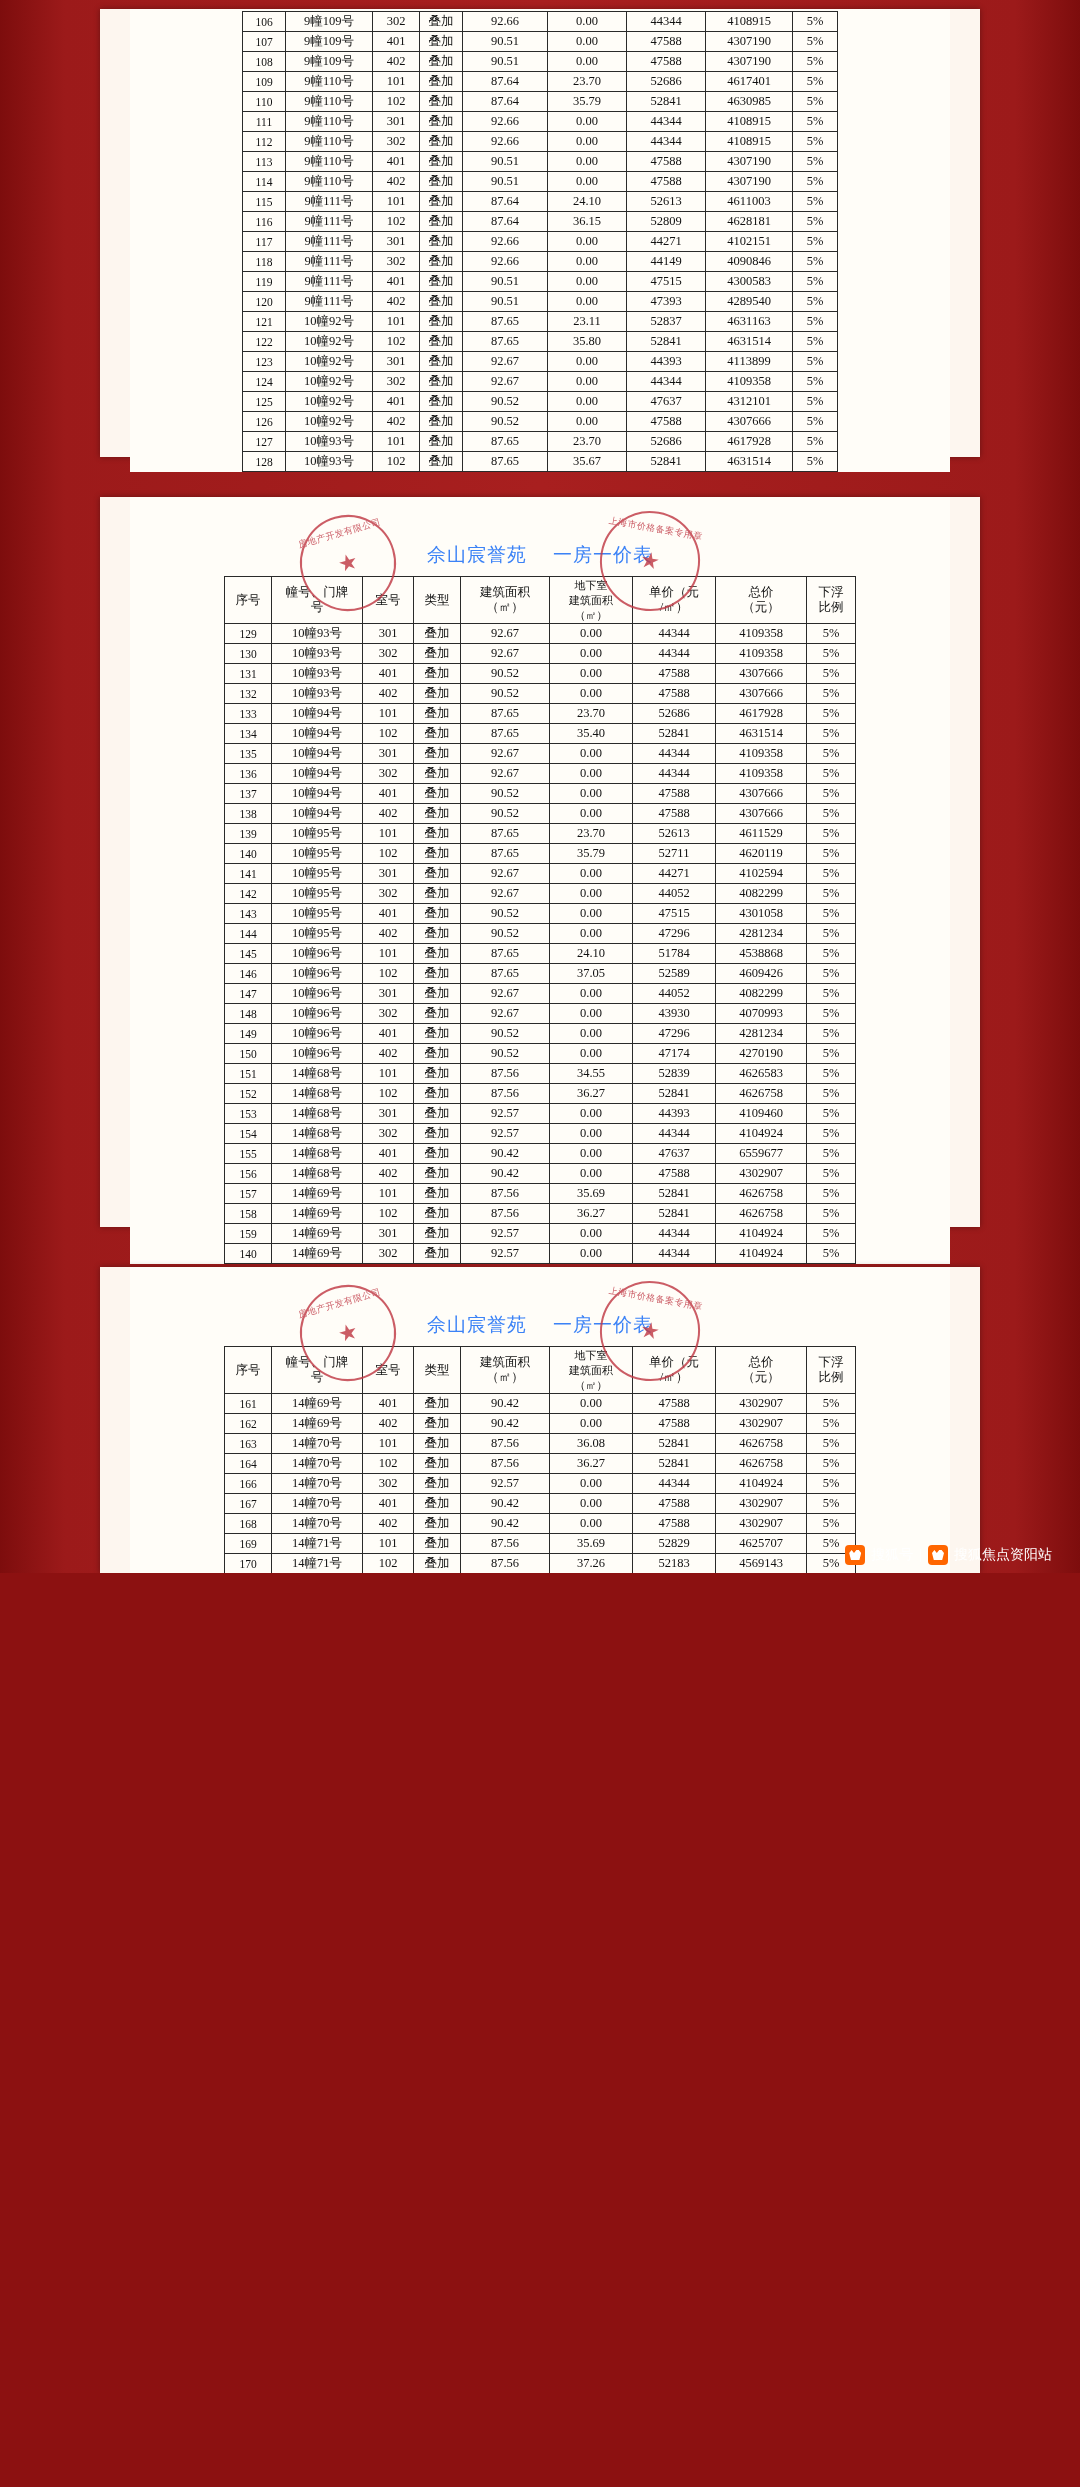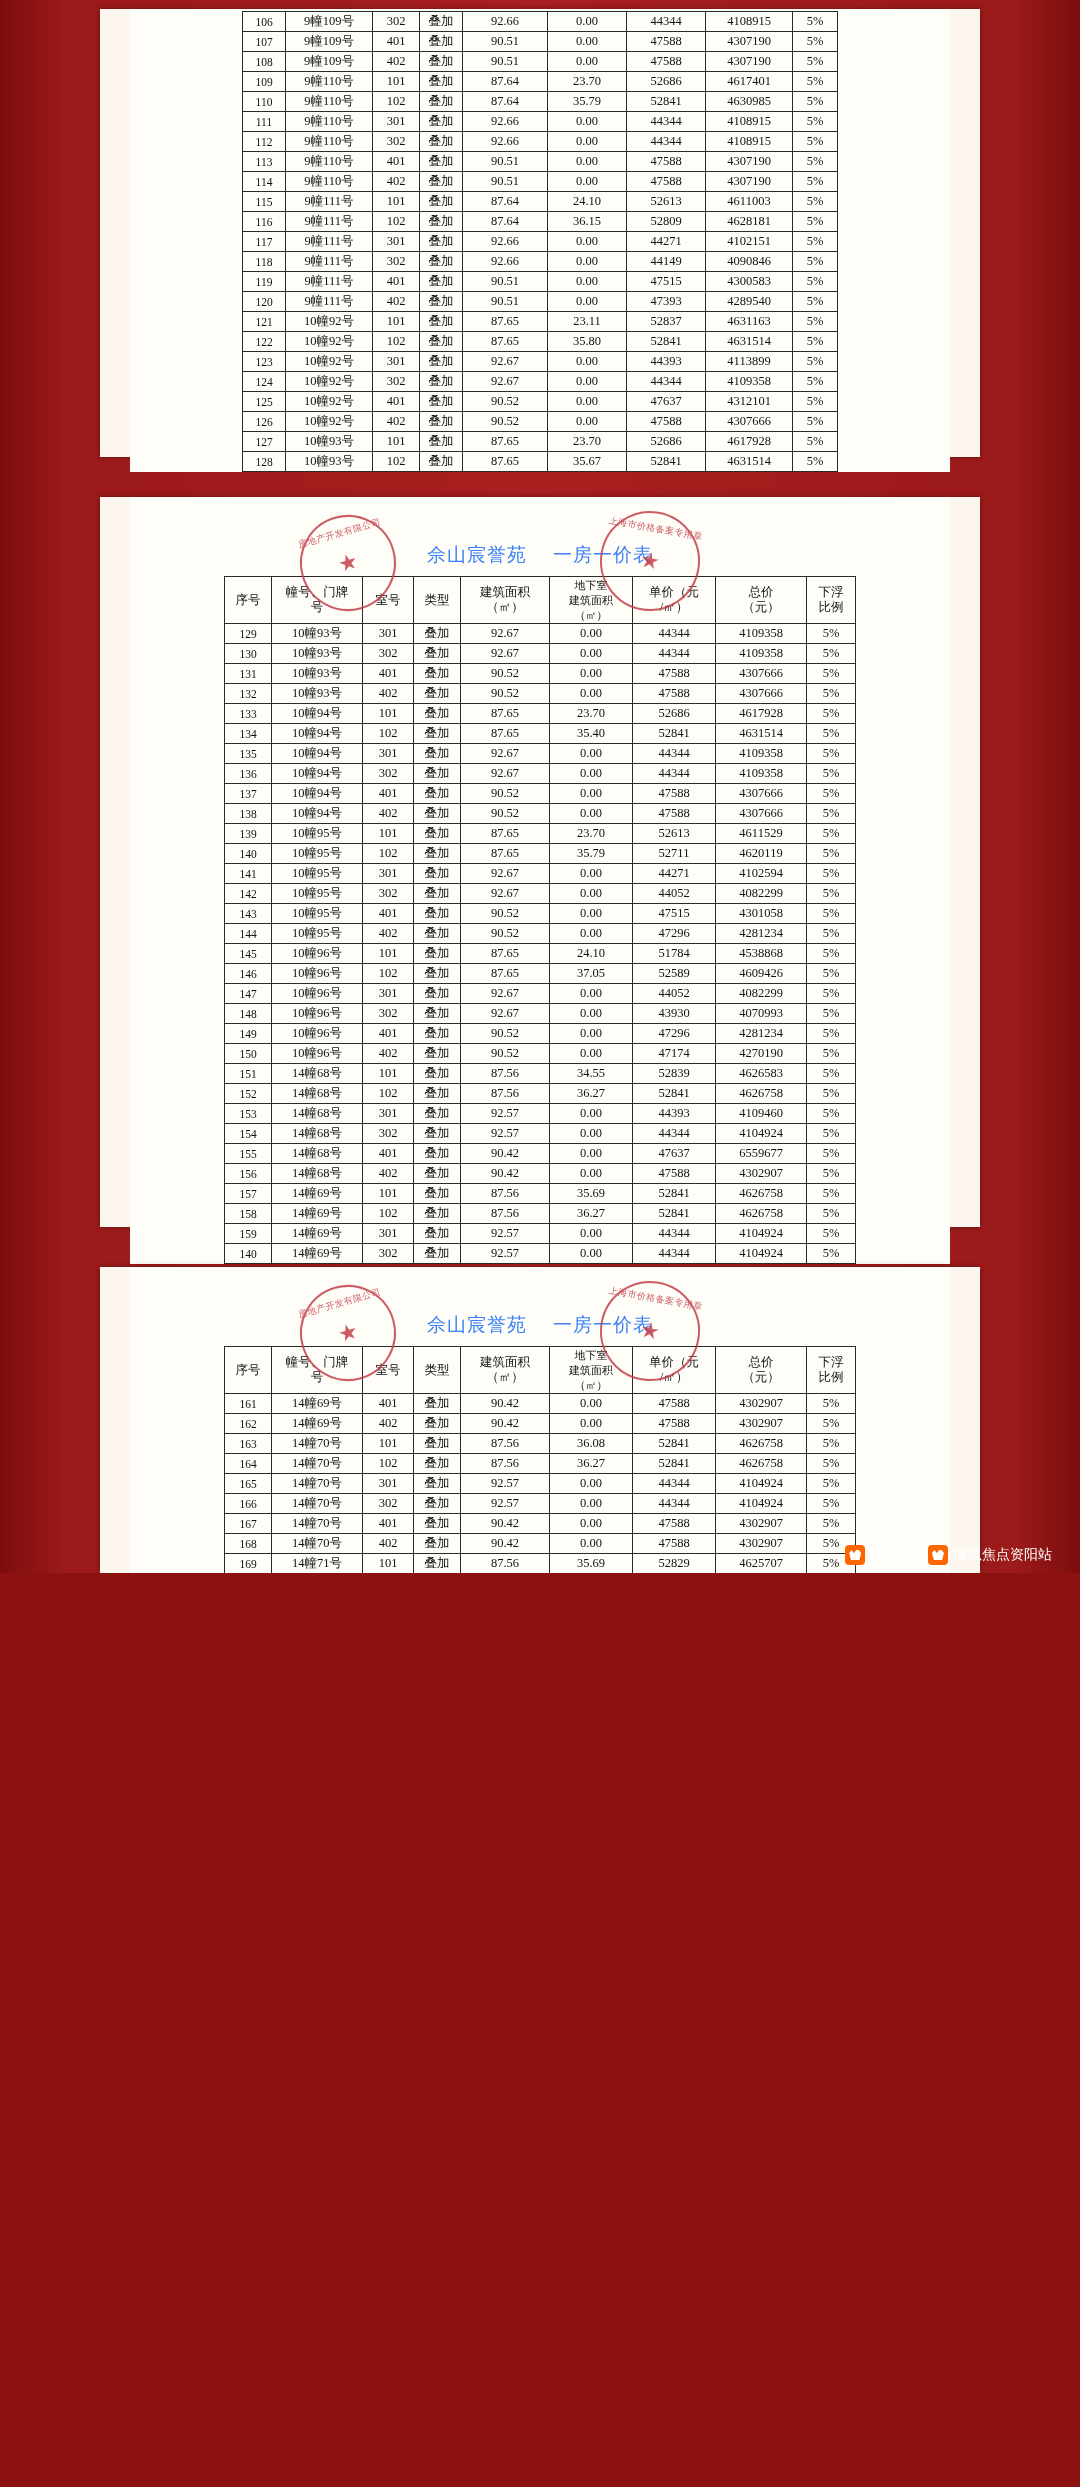--- a/index.html
+++ b/index.html
@@ -890,31 +890,20 @@
               <td class="bld">14幢70号</td>
               <td class="room">102</td>
               <td class="type">叠加</td>
               <td class="area">87.56</td>
               <td class="uarea">36.27</td>
               <td class="unit">52841</td>
               <td class="total">4626758</td>
               <td class="rate">5%</td>
             </tr>
             <tr>
-              <td class="idx">165</td>
-              <td class="bld">14幢70号</td>
-              <td class="room">301</td>
-              <td class="type">叠加</td>
-              <td class="area">92.57</td>
-              <td class="uarea">0.00</td>
-              <td class="unit">44344</td>
-              <td class="total">4104924</td>
-              <td class="rate">5%</td>
-            </tr>
-            <tr>
               <td class="idx">166</td>
               <td class="bld">14幢70号</td>
               <td class="room">302</td>
               <td class="type">叠加</td>
               <td class="area">92.57</td>
               <td class="uarea">0.00</td>
               <td class="unit">44344</td>
               <td class="total">4104924</td>
               <td class="rate">5%</td>
             </tr>

